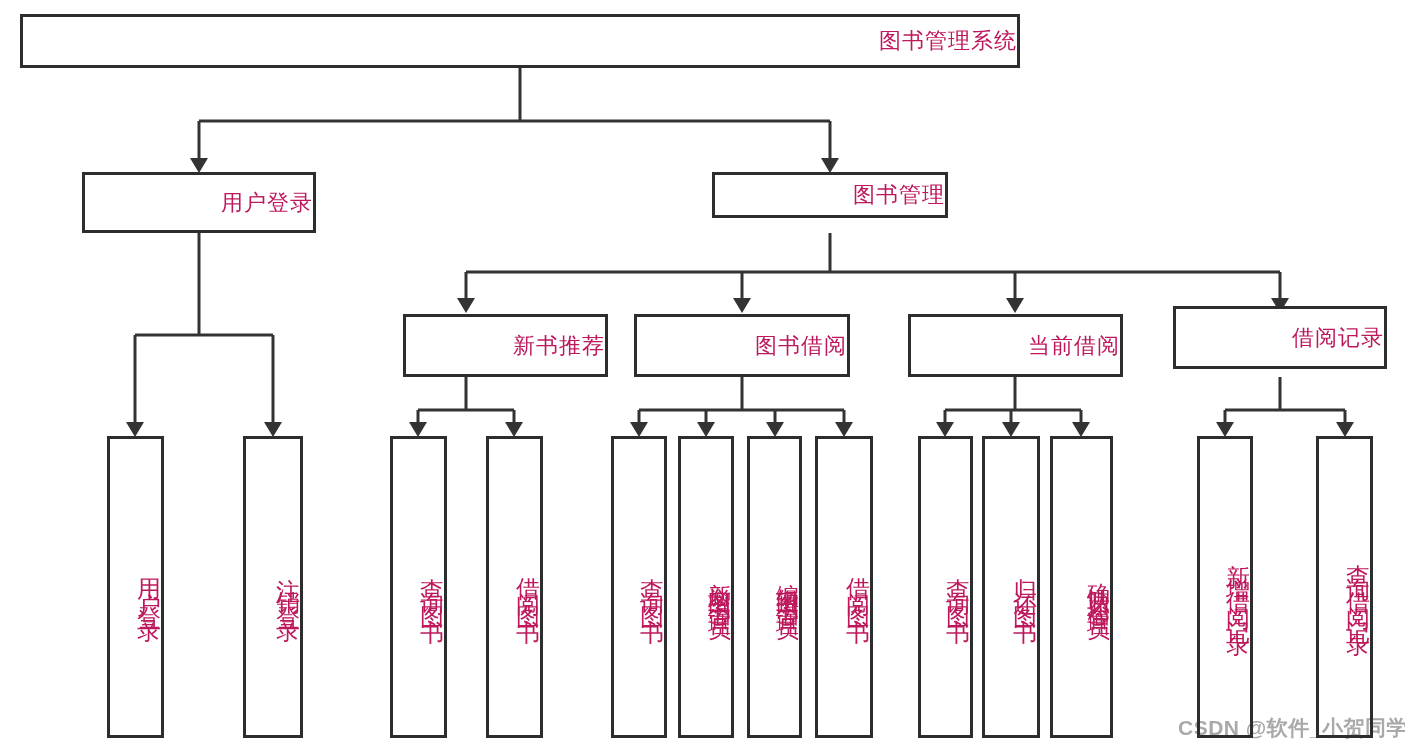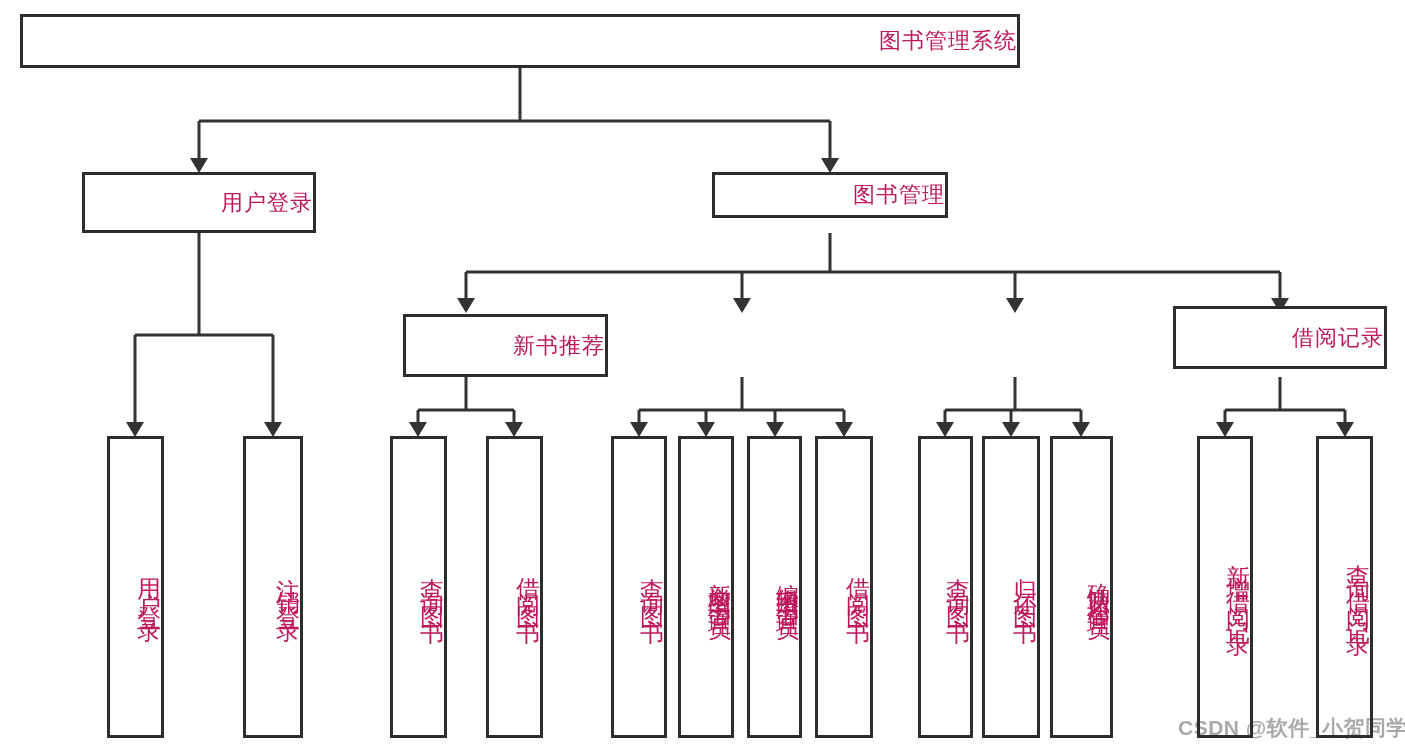--- a/index.html
+++ b/index.html
@@ -91,20 +91,26 @@
   <div class="box" style="left:82px;top:172px;width:234px;height:61px;">
     <span class="h-label">用户登录</span>
   </div>
   <div class="box" style="left:712px;top:172px;width:236px;height:46px;">
     <span class="h-label">图书管理</span>
   </div>
 
   <div class="box" style="left:363px;top:314px;width:205px;height:63px;margin-left:40px;">
     <span class="h-label">新书推荐</span>
   </div>
+  <div class="box" style="left:634px;top:314px;width:216px;height:63px;">
+    <span class="h-label">图书借阅</span>
+  </div>
+  <div class="box" style="left:908px;top:314px;width:215px;height:63px;">
+    <span class="h-label">当前借阅</span>
+  </div>
   <div class="box" style="left:1173px;top:306px;width:214px;height:63px;">
     <span class="h-label">借阅记录</span>
   </div>
 
   <div class="box" style="left:107px;top:436px;width:57px;height:302px;">
     <span class="v-label">用户登录</span>
   </div>
   <div class="box" style="left:243px;top:436px;width:60px;height:302px;">
     <span class="v-label">注销登录</span>
   </div>

